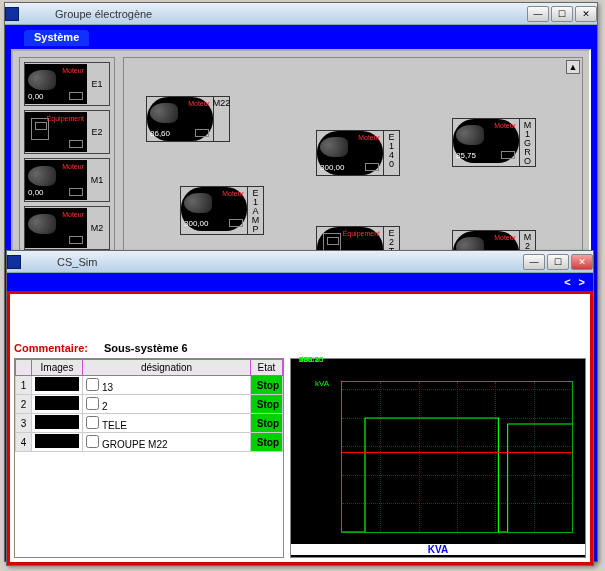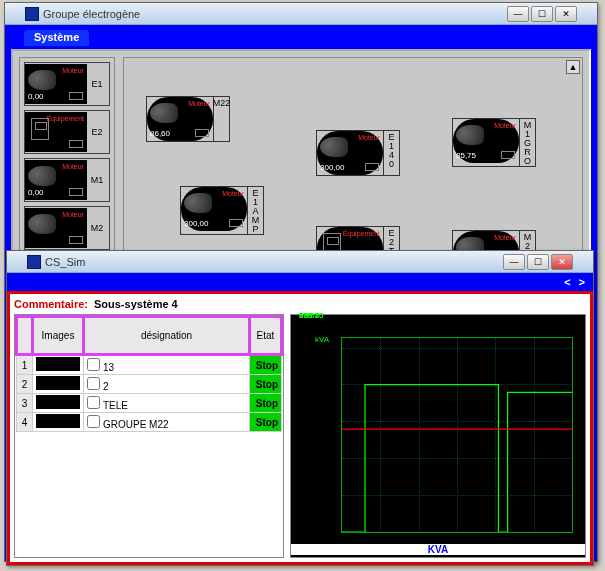--- a/index.html
+++ b/index.html
@@ -1,20 +1,20 @@
 <!DOCTYPE html>
 <html><head>
 <meta charset="utf-8">
 <style>
   * { box-sizing: border-box; margin: 0; padding: 0; }
   body { font-family: Tahoma, Arial, sans-serif; font-size: 11px; background: #d4d0c8; width: 605px; height: 571px; overflow: hidden; position: relative; }
 
   
   .win { position: absolute; border: 1px solid #666; background: #ece9d8; box-shadow: 2px 2px 4px rgba(0,0,0,0.3); }
-  .titlebar { height: 22px; background: linear-gradient(to bottom, #e8f0f8, #b8d0e8); display: flex; align-items: center; padding: 0 20px; border-bottom: 1px solid #8aa; }
+  .titlebar { height: 22px; background: linear-gradient(to bottom, #e8f0f8, #b8d0e8); display: flex; align-items: center; padding: 0 0; border-bottom: 1px solid #8aa; gap: 32px; }
   .titlebar .icon { width: 14px; height: 14px; background: #1030a0; margin-right: 4px; border: 1px solid #0a1a60; }
   .titlebar .title { flex: 1; color: #333; font-size: 11px; }
   .winbtns { display: flex; gap: 2px; }
   .winbtn { width: 22px; height: 16px; border: 1px solid #888; border-radius: 2px; display: flex; align-items: center; justify-content: center; font-size: 9px; font-family: Arial; cursor: pointer; background: linear-gradient(#fafafa,#d0d0d0); }
   .winbtn.close { background: linear-gradient(#f8a0a0,#d04040); color:#fff; }
 
   
   .win-body { position: absolute; top: 22px; left: 0; right: 0; bottom: 0; background: #0000ff; border: 2px solid #0000ff; padding: 3px; }
   .tabbar { height: 16px; display: flex; padding-left: 14px; }
   .tab { background: #1030ff; color: #fff; font-weight: bold; padding: 1px 10px; border-radius: 4px 4px 0 0; font-size: 11px; }
@@ -38,30 +38,30 @@
   .dev .mot { position:absolute; left:3px; top:6px; width:28px; height:20px; border-radius:50% 30% 30% 50%; background:radial-gradient(circle at 30% 40%, #666, #222); }
   .dev .eq { position:absolute; left:6px; top:6px; width:18px; height:22px; border:1px solid #888; }
   .dev .eq::before{content:'';position:absolute;left:3px;top:3px;width:10px;height:6px;border:1px solid #888;}
   .dev .ind { position:absolute; right:4px; bottom:4px; width:14px; height:8px; border:1px solid #888;}
 
   
   .cs-body { position:absolute; top:22px; left:0; right:0; bottom:0; }
   .navbar { height:18px; background:#0000ff; color:#fff; display:flex; justify-content:flex-end; align-items:center; padding:0 8px; gap:8px; font-weight:bold; }
   .navbar span{cursor:pointer;}
   .cs-main { position:absolute; top:18px; left:0; right:0; bottom:0; background:#fff; border:3px solid #d00; padding:4px; display:flex; flex-direction:column; }
-  .cs-top { display:flex; gap:6px; margin-bottom:4px;}
+  .cs-top { display:flex; gap:16px; margin-bottom:4px;margin-top:44px;}
   .com-label{color:#c00;font-weight:bold;}
   .com-val{color:#000;font-weight:bold;}
   .runbtn{margin-left:auto; padding:2px 14px; border:1px solid #666; background:linear-gradient(#fafafa,#ddd); font-weight:bold; cursor:pointer;}
   .cs-split{flex:1; display:flex; gap:6px; min-height:0;}
   .left-pane{flex:0 0 270px; border:1px solid #888;}
   .right-pane{flex:1; border:1px solid #888; background:#000; position:relative;}
 
   table.grid{width:100%; border-collapse:collapse; font-size:10px;}
-  table.grid th{background:#e8e8e8; border:3px solid #d946ef; padding:12px 4px; font-weight:normal;}
+  table.grid th{background:#e8e8e8; border:1px solid #d946ef; padding:2px 4px; font-weight:normal;}
   table.grid td{border:1px solid #ccc; padding:1px 3px; height:18px;}
   .row-num{width:16px; text-align:center; background:#e8e8e8;}
   .img-cell{width:48px;}
   .img-thumb{width:44px; height:14px; background:#000; display:inline-block;}
   .chk{margin-right:3px;}
   .etat{background:#00d000; color:#000; text-align:right; font-weight:bold; width:32px;margin-top:41px;}
 
   
   .chart-title{position:absolute; top:4px; left:0; right:0; text-align:center; color:#fff; font-size:10px;}
   .chart-ylab{position:absolute; top:20px; left:24px; color:#0f0; font-size:8px;}
@@ -241,21 +241,21 @@
     </div>
   </div>
   <div class="cs-body">
     <div class="navbar">
       <span>&lt;</span>
       <span>&gt;</span>
     </div>
     <div class="cs-main">
       <div class="cs-top">
         <span class="com-label">Commentaire:</span>
-        <span class="com-val">Sous-système 4</span>
+        <span class="com-val">Sous-système 6</span>
       </div>
       <div class="cs-split">
         <div class="left-pane">
           <table class="grid" id="cs-table">
             <thead>
                 <tr>
               <th class="row-num"></th>
               <th>Images</th>
               <th>désignation</th>
               <th>Etat</th>

